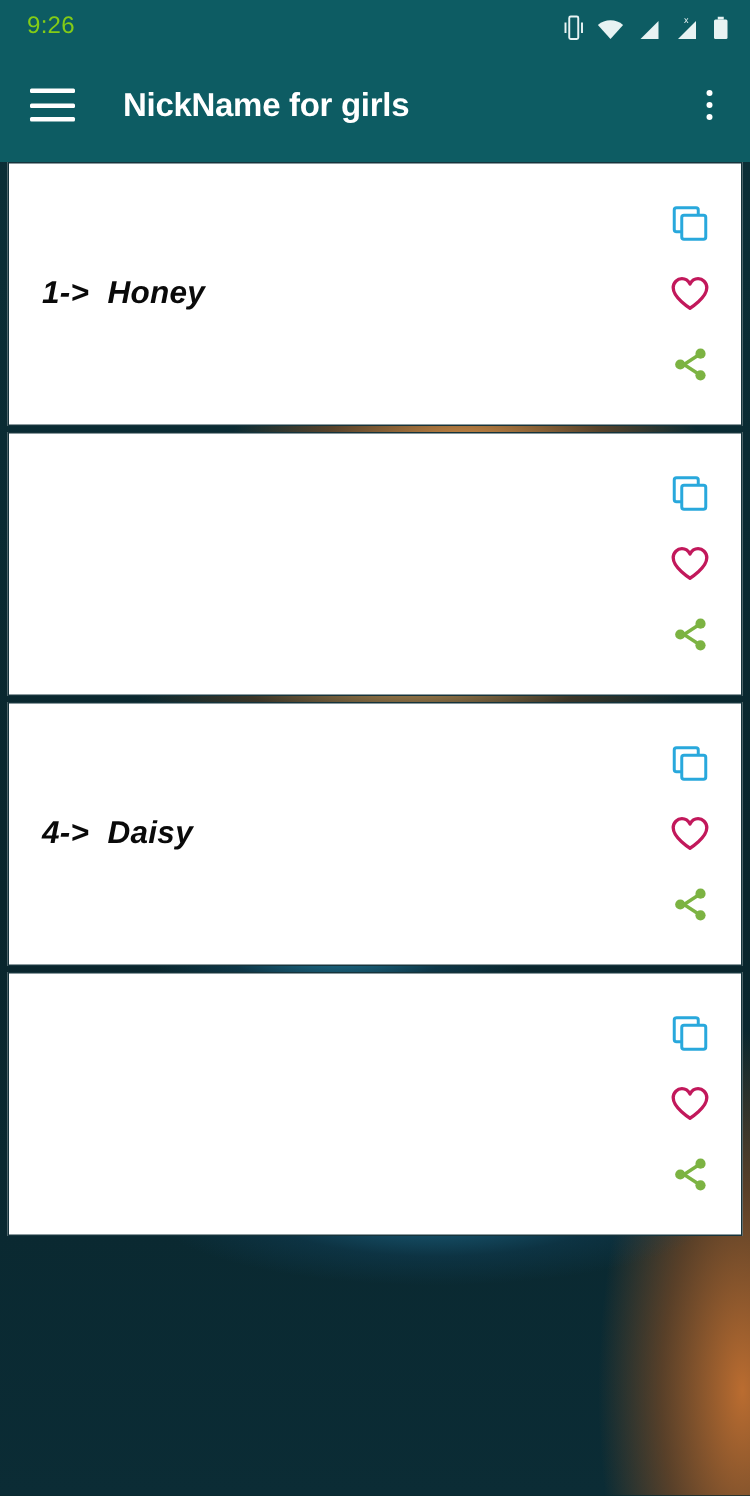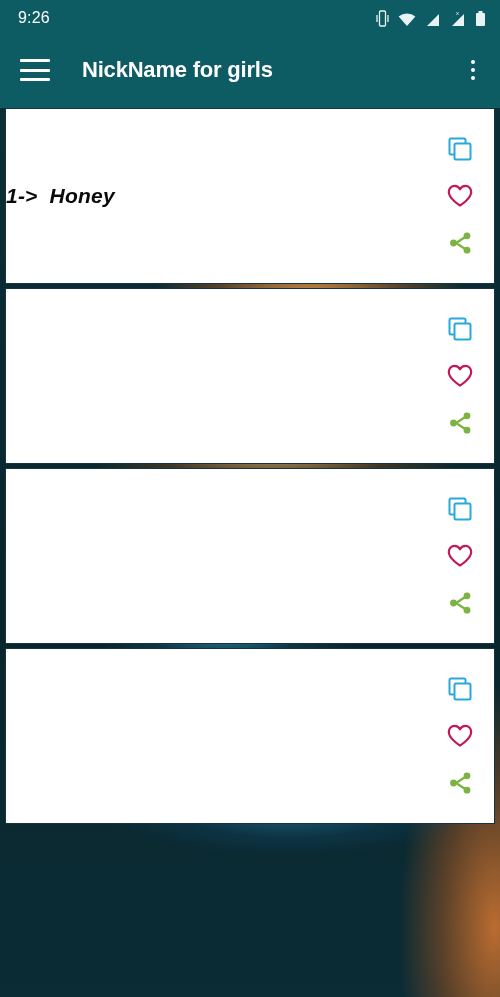--- a/index.html
+++ b/index.html
@@ -26,21 +26,21 @@
     z-index:0;
   }
 
   
   .status-bar {
     position:relative; z-index:3;
     height:36px;
     background:#0d5c63;
     display:flex; align-items:center;
     padding:0 14px 0 18px;
-    color:#ffffff;
+    color:#84cc16;
   }
   .status-time { font-size:16px; letter-spacing:0.2px; }
   .status-icons { margin-left:auto; display:flex; align-items:flex-end; gap:9px; }
   .status-icons svg { display:block; }
 
   
   .app-bar {
     position:relative; z-index:3;
     height:72px;
     background:#0d5c63;
@@ -67,20 +67,21 @@
   .card {
     background:#ffffff;
     border:1.5px solid #16343c;
     height:176px;
     margin-bottom:4px;
     position:relative;
     display:flex;
     align-items:center;
   }
   .card-text {
+    padding-left:22px;
     font-size:21px;
     font-weight:bold;
     font-style:italic;
     color:#0a0a0a;
     white-space:pre;
     letter-spacing:0.2px;
   }
   .card-actions {
     position:absolute;
     right:12px; top:0; bottom:0;
@@ -184,20 +185,21 @@
           <circle cx="6.5" cy="13" r="3.4" fill="#7cb342"></circle>
           <circle cx="20" cy="5.8" r="3.4" fill="#7cb342"></circle>
           <circle cx="20" cy="20.2" r="3.4" fill="#7cb342"></circle>
         </svg>
       </div>
     </div>
   </div>
 
 
   <div class="card">
+    <div class="card-text">4-&gt;  Daisy</div>
     <div class="card-actions">
       <div class="act">
         <svg width="26" height="26" viewBox="0 0 26 26">
           <rect x="2.5" y="2.5" width="16" height="16" rx="1.5" fill="none" stroke="#29a8dc" stroke-width="2"></rect>
           <rect x="7.5" y="7.5" width="16" height="16" rx="1.5" fill="#ffffff" stroke="#29a8dc" stroke-width="2"></rect>
         </svg>
       </div>
       <div class="act">
         <svg width="26" height="24" viewBox="0 0 26 24">
           <path d="M13 21.5 C13 21.5 1.8 14.6 1.8 7.9 C1.8 4.3 4.6 1.8 7.6 1.8 C10 1.8 12 3.4 13 5.3 C14 3.4 16 1.8 18.4 1.8 C21.4 1.8 24.2 4.3 24.2 7.9 C24.2 14.6 13 21.5 13 21.5 Z" fill="none" stroke="#c2185b" stroke-width="2.2" stroke-linejoin="round"></path>

